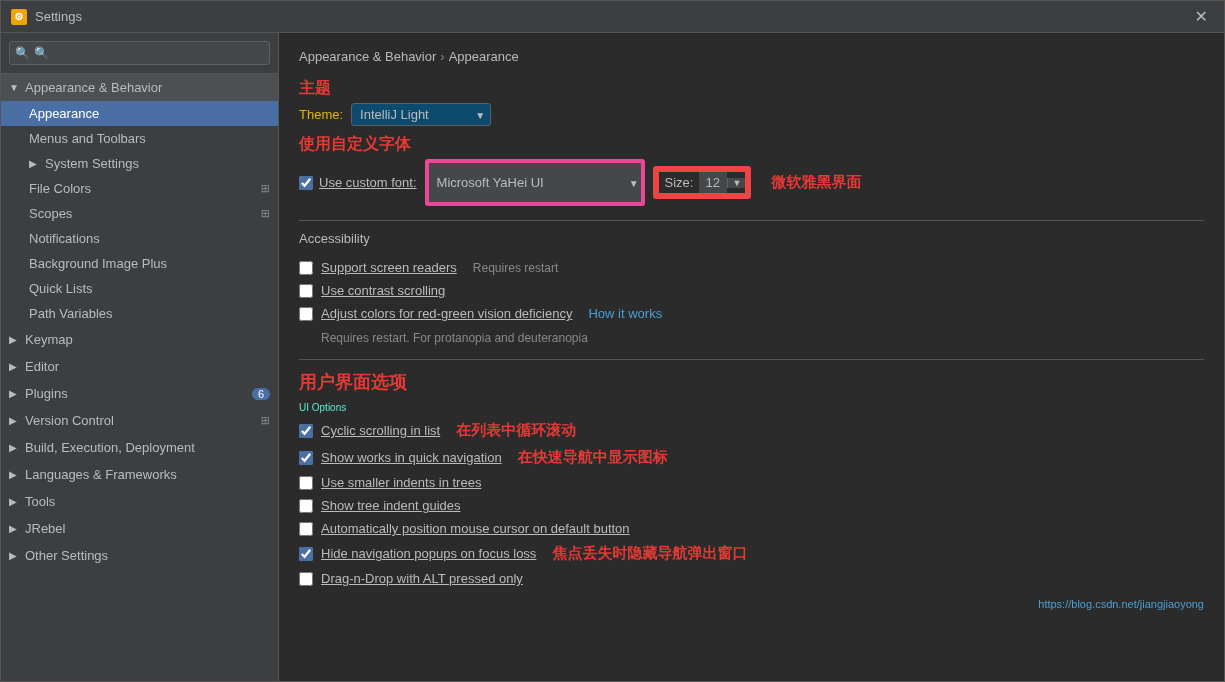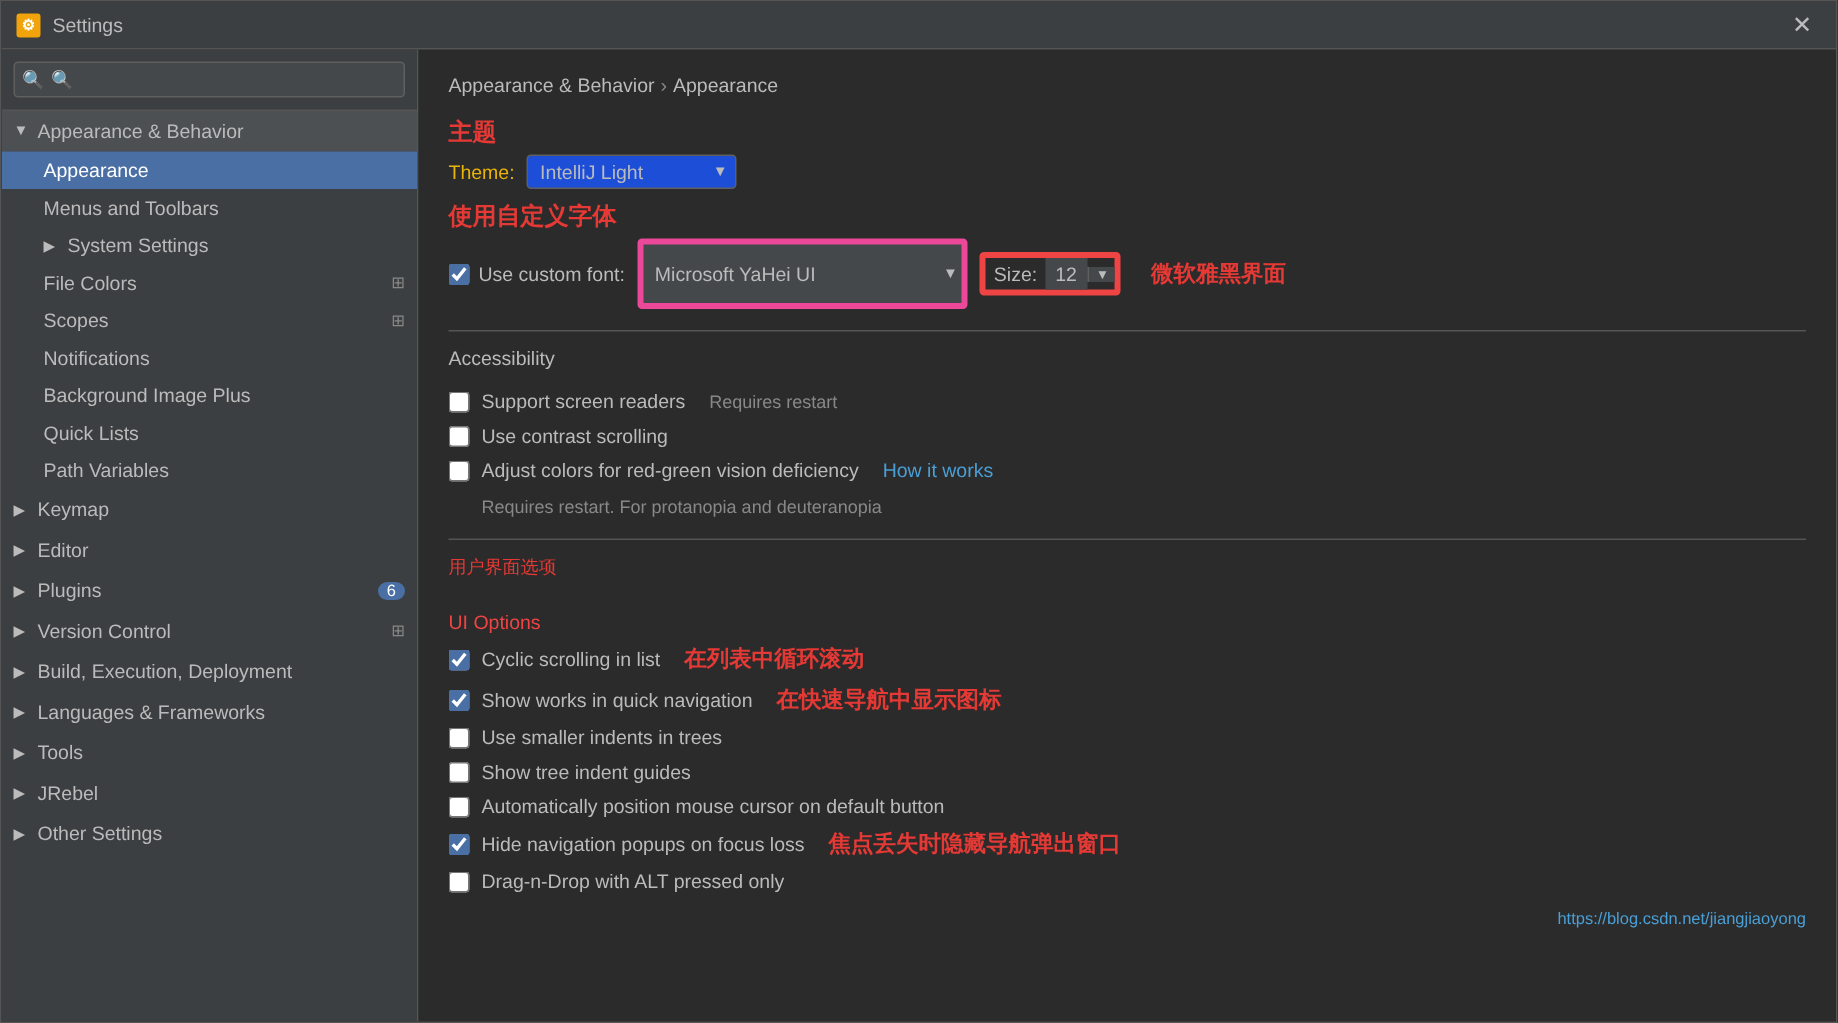--- a/index.html
+++ b/index.html
@@ -167,21 +167,21 @@
       display: block;
     }
     .theme-row {
       display: flex;
       align-items: center;
       gap: 8px;
       margin-bottom: 8px;
     }
     .theme-label { color: #eab308; font-size: 13px; }
     .theme-select {
-      background: #1d4ed8;
+      background: #0c4a6e;
       border: 1px solid #5e6060;
       color: #bbb;
       padding: 3px 24px 3px 8px;
       border-radius: 3px;
       font-size: 13px;
       cursor: pointer;
       appearance: none;
       -webkit-appearance: none;
       position: relative;
       min-width: 140px;
@@ -208,20 +208,21 @@
       gap: 8px;
       margin-bottom: 6px;
     }
     .checkbox-label {
       display: flex;
       align-items: center;
       gap: 6px;
       color: #bbb;
       font-size: 13px;
       cursor: pointer;
+      text-decoration: underline;
     }
     .checkbox-label input[type=checkbox] {
       accent-color: #4a6fa5;
       width: 14px;
       height: 14px;
     }
     .font-select-wrapper {
       position: relative;
       display: inline-block;
     }
@@ -242,21 +243,21 @@
       top: 50%;
       transform: translateY(-50%);
       pointer-events: none;
       color: #bbb;
       font-size: 10px;
     }
     .size-group {
       display: flex;
       align-items: center;
       gap: 0;
-      border: 4px solid #ef4444;
+      border: 6px solid #ef4444;
       border-radius: 3px;
       padding: 0;
     }
     .size-label {
       color: #bbb;
       font-size: 13px;
       padding: 2px 6px;
     }
     .size-input {
       background: #45484a;
@@ -315,35 +316,35 @@
       margin-left: 8px;
     }
     .sub-note {
       color: #888;
       font-size: 12px;
       padding-left: 22px;
       margin-top: 6px;
       margin-bottom: 4px;
     }
     .ui-options-header {
-      font-size: 13px;
-      color: #ef4444;
+      font-size: 10px;
+      color: #5eead4;
       margin: 4px 0;
     }
     .annotation-red-inline {
       color: #e53935;
       font-size: 15px;
       font-weight: bold;
       margin-left: 8px;
     }
     .big-annotation {
       color: #e53935;
-      font-size: 12px;
-      font-weight: normal;
-      margin: 10px 0 20px 0;
+      font-size: 18px;
+      font-weight: bold;
+      margin: 10px 0 8px 0;
     }
     .watermark {
       color: #4a9fd6;
       font-size: 11px;
       text-align: right;
       margin-top: 8px;
     }
   </style>
 </head>
 <body>

